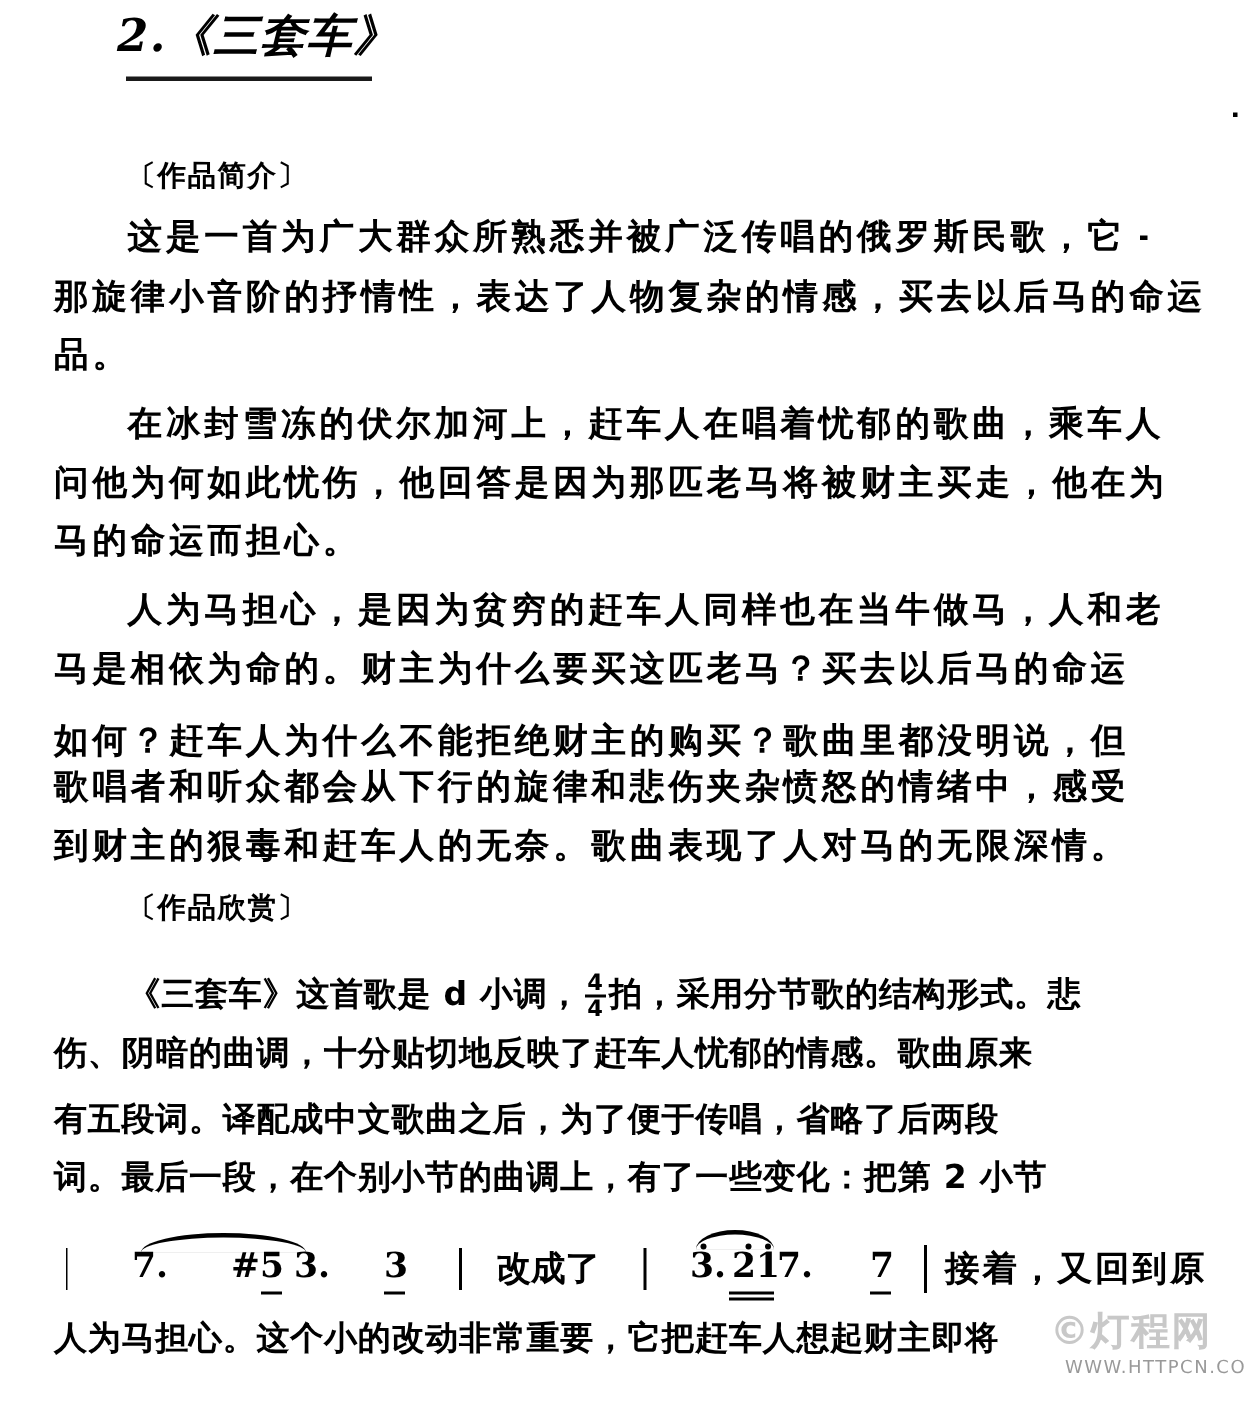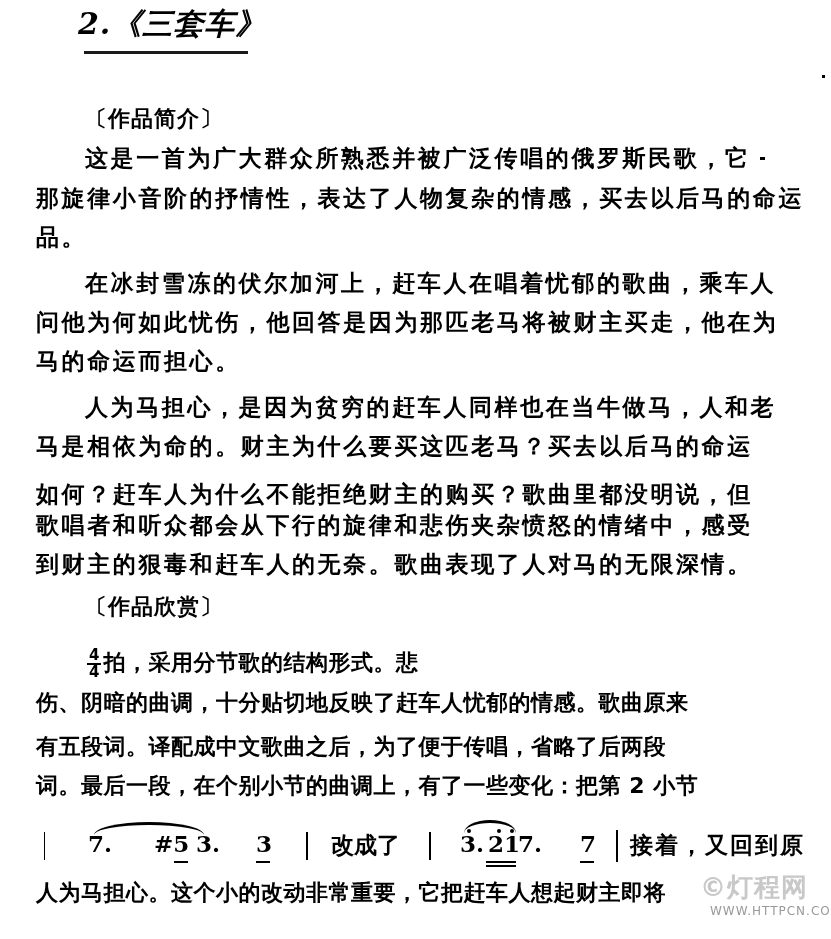--- a/index.html
+++ b/index.html
@@ -13,21 +13,21 @@
     position: absolute; left: 78px; top: 4px;
     font-size: 30px; font-weight: bold; font-style: italic;
     letter-spacing: 1px;
   }
   .title-rule {
     position: absolute; left: 84px; top: 51px; width: 164px; height: 3px;
     background: #1a1a1a;
   }
   .heading {
     position: absolute; left: 85px;
-    font-size: 22px; font-weight: bold; letter-spacing: 1px;
+    font-size: 19px; font-weight: bold; letter-spacing: 1px;
   }
   .line {
     position: absolute; left: 36px; width: 770px;
     font-size: 23px; font-weight: bold; white-space: nowrap;
     letter-spacing: 2.6px; line-height: 30px;
   }
   .line.indent { left: 85px; }
   .line.tight { letter-spacing: 0.5px; font-family: "DejaVu Sans", "Liberation Sans", sans-serif; font-size: 22px; }
   .frac {
     display: inline-block; vertical-align: middle; text-align: center;
@@ -75,21 +75,21 @@
 <div class="line" style="top:346px;">马的命运而担心。</div>
 <div class="line indent" style="top:392px;">人为马担心，是因为贫穷的赶车人同样也在当牛做马，人和老</div>
 <div class="line" style="top:431px;">马是相依为命的。财主为什么要买这匹老马？买去以后马的命运</div>
 <div class="line" style="top:479px;">如何？赶车人为什么不能拒绝财主的购买？歌曲里都没明说，但</div>
 <div class="line" style="top:510px;">歌唱者和听众都会从下行的旋律和悲伤夹杂愤怒的情绪中，感受</div>
 <div class="line" style="top:549px;">到财主的狠毒和赶车人的无奈。歌曲表现了人对马的无限深情。</div>
 
 <div class="heading" style="top:592px;">〔作品欣赏〕</div>
 
 <div class="line indent tight" style="top:648px;">
-  <span class="frac"><span class="num">4</span><span class="den">4</span></span><span>拍，采用分节歌的结构形式。悲</span>
+  <span>《三套车》这首歌是 d 小调，</span><span class="frac"><span class="num">4</span><span class="den">4</span></span><span>拍，采用分节歌的结构形式。悲</span>
 </div>
 <div class="line tight" style="top:688px;">伤、阴暗的曲调，十分贴切地反映了赶车人忧郁的情感。歌曲原来</div>
 <div class="line tight" style="top:732px;">有五段词。译配成中文歌曲之后，为了便于传唱，省略了后两段</div>
 <div class="line tight" style="top:771px;">词。最后一段，在个别小节的曲调上，有了一些变化：把第 2 小节</div>
 
 <div class="notation">
   <div class="barline" style="left:8px;width:1px;"></div>
   <div class="slur" style="left:58px;top:-8px;width:110px;"></div>
   <span class="n" style="left:52px;">7.</span>
   <span class="n" style="left:118px;">#5</span>

